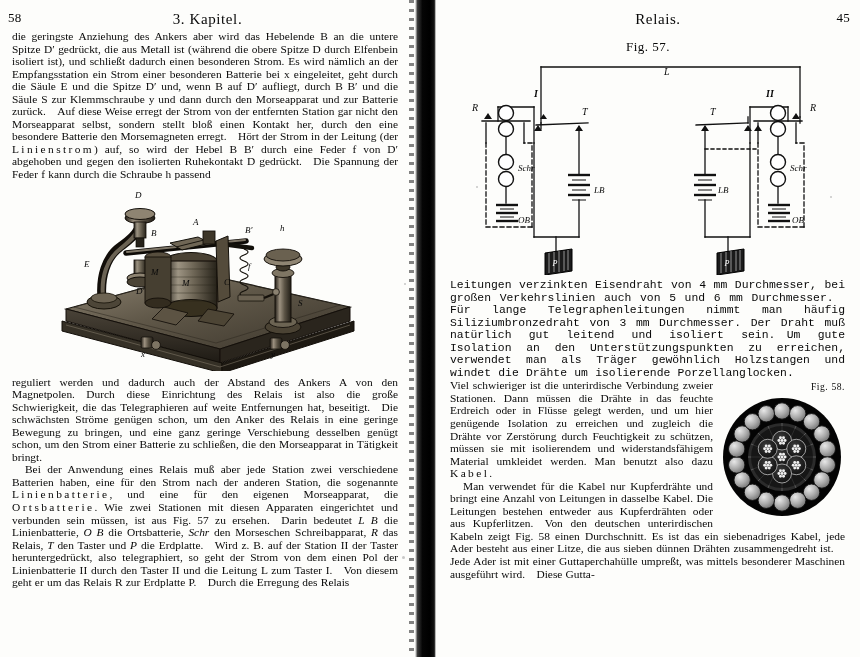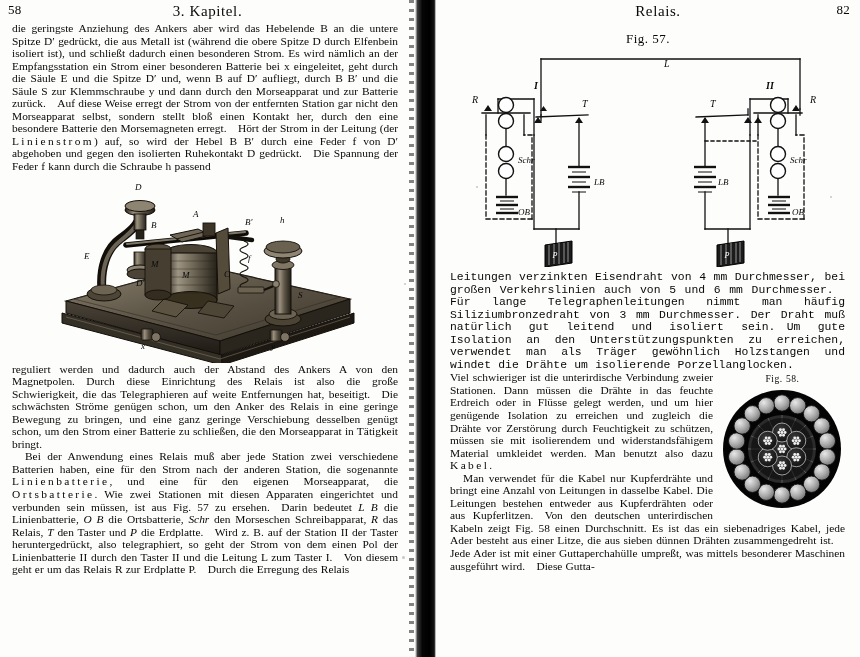--- a/index.html
+++ b/index.html
@@ -39,21 +39,21 @@
     height: 657px;
     background: repeating-linear-gradient(to bottom,
        rgba(30,30,30,0.55) 0px, rgba(30,30,30,0.55) 3px,
        rgba(255,255,255,0) 3px, rgba(255,255,255,0) 9px);
   }
   .edge-speckle.r { left: 409px; }
 
   
   .page-col {
     position: absolute;
-    top: 0;
+    top: 8px;
     height: 586px;
   }
   .page-col.left  { left: 0px;   width: 415px; }
   .page-col.right { left: 436px; width: 424px; border-radius: 23px; }
 
   .running-head {
     position: relative;
     height: 22px;
     font-size: 11.5px;
     letter-spacing: 0.3px;
@@ -107,21 +107,21 @@
   
   .fig57-wrap { text-align: center; }
 
   
   .fig58-block {
     float: right;
     width: 125px;
     margin: 2px 0 1px 7px;
   }
   .fig58-cap {
-    text-align: center;
+    text-align: right;
     font-size: 9.6px;
     letter-spacing: 0.5px;
     margin-bottom: 2px;
   }
   .clearfix::after { content: ""; display: block; clear: both; }
 
   .spot {
     position: absolute;
     background: #9a9a9a;
     border-radius: 50%;
@@ -273,34 +273,34 @@
           <text x="134" y="105">M</text>
           <text x="176" y="104">C</text>
           <text x="200" y="88">f</text>
           <text x="250" y="125">S</text>
           <text x="93" y="176">x</text>
           <text x="223" y="176">y</text>
         </g>
       </svg>
     </div>
 
-    <div class="body-text" style="">
+    <div class="body-text" style="margin-top:5px;">
       <p>reguliert werden und dadurch auch der Abstand des Ankers A von den Magnetpolen. Durch diese Einrichtung des Relais ist also die große Schwierigkeit, die das Telegraphieren auf weite Entfernungen hat, beseitigt. Die schwächsten Ströme genügen schon, um den Anker des Relais in eine geringe Bewegung zu bringen, und eine ganz geringe Verschiebung desselben genügt schon, um den Strom einer Batterie zu schließen, die den Morseapparat in Tätigkeit bringt.</p>
       <p class="ind"><span>Bei der Anwendung eines Relais muß aber jede Station zwei verschiedene Batterien haben, eine für den Strom nach der anderen Station, die sogenannte </span><span class="sp">Linienbatterie</span><span>, und eine für den eigenen Morseapparat, die </span><span class="sp">Ortsbatterie</span><span>. Wie zwei Stationen mit diesen Apparaten eingerichtet und verbunden sein müssen, ist aus Fig. 57 zu ersehen. Darin bedeutet </span><span class="it">L B</span><span> die Linienbatterie, </span><span class="it">O B</span><span> die Ortsbatterie, </span><span class="it">Schr</span><span> den Morseschen Schreibapparat, </span><span class="it">R</span><span> das Relais, </span><span class="it">T</span><span> den Taster und </span><span class="it">P</span><span> die Erdplatte. Wird z. B. auf der Station II der Taster heruntergedrückt, also telegraphiert, so geht der Strom von dem einen Pol der Linienbatterie II durch den Taster II und die Leitung L zum Taster I. Von diesem geht er um das Relais R zur Erdplatte P. Durch die Erregung des Relais</span></p>
     </div>
   </div>
 
   <div class="edge-speckle r"></div>
   <div class="gutter"></div>
 
   <div class="page-col right">
 
     <div class="running-head">
       <span class="head-title shift-r">Relais.</span>
-      <span class="folio r">82</span>
+      <span class="folio r">45</span>
     </div>
 
     <div class="body-text">
     </div>
 
     <div class="figcap">Fig. 57.</div>
 
     <div class="fig57-wrap">
       <svg width="400" height="218" viewBox="0 0 400 218">
         <g stroke="#111" stroke-width="1.3" fill="none" stroke-linecap="square">

